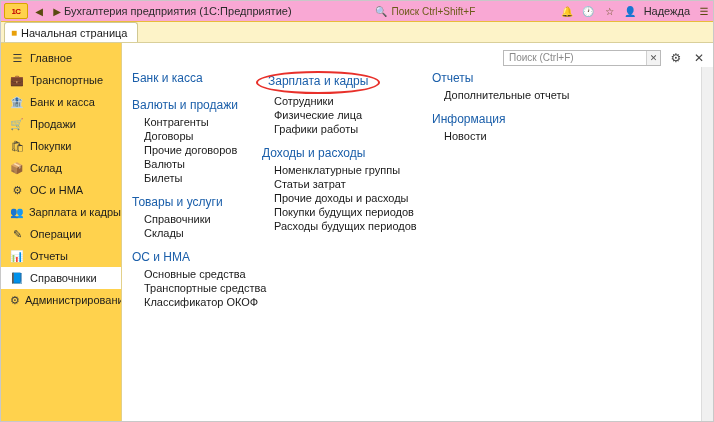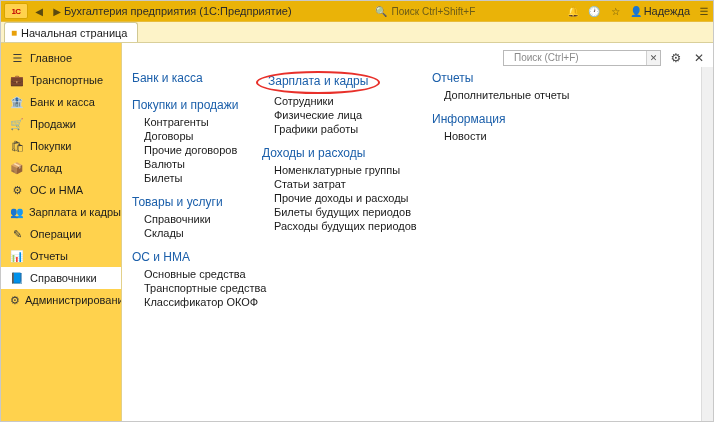--- a/index.html
+++ b/index.html
@@ -21,21 +21,21 @@
     height: 422px;
     box-sizing: border-box;
     border: 1px solid #c8c8c8;
     overflow: hidden;
     background: #fff;
   }
 
   
   .titlebar {
     height: 20px;
-    background: #eab308;
+    background: #f9a8d4;
     display: flex;
     align-items: center;
     position: relative;
     border-bottom: 1px solid #e8bc3c;
   }
   .logo-1c {
     width: 22px;
     height: 14px;
     margin-left: 3px;
     background: #ffd24d;
@@ -87,20 +87,21 @@
     right: 2px;
     top: 0;
     height: 20px;
     display: flex;
     align-items: center;
   }
   .tb-right .tb-ico { margin-left: 7px; }
   .tb-user {
     font-size: 11px;
     color: #2b2b2b;
+    margin-left: 6px;
     white-space: nowrap;
   }
 
   
   .tabstrip {
     height: 20px;
     background: #fdf3c8;
     border-bottom: 1px solid #d9cf9a;
     display: flex;
     align-items: flex-end;
@@ -184,21 +185,21 @@
   }
   .search-box {
     width: 158px;
     height: 16px;
     border: 1px solid #b9b9b9;
     background: #fff;
     display: flex;
     align-items: center;
     font-size: 10px;
     color: #8a8a8a;
-    padding-left: 10px;
+    padding-left: 5px;
     box-sizing: border-box;
     position: relative;
   }
   .search-box .clear-x {
     position: absolute;
     right: 0;
     top: 0;
     width: 13px;
     height: 14px;
     border-left: 1px solid #cfcfcf;
@@ -380,21 +381,21 @@
 
       <div class="columns">
 
         <div class="col col-1">
 
           <div class="group">
             <div class="group-title">Банк и касса</div>
           </div>
 
           <div class="group">
-            <div class="group-title">Покупки и продажи</div>
+            <div class="group-title">Валюты и продажи</div>
             <a class="link">Контрагенты</a>
             <a class="link">Договоры</a>
             <a class="link">Прочие договоров</a>
             <a class="link">Валюты</a>
             <a class="link">Билеты</a>
           </div>
 
           <div class="group">
             <div class="group-title">Товары и услуги</div>
             <a class="link">Справочники</a>
@@ -420,21 +421,21 @@
             <a class="link">Сотрудники</a>
             <a class="link">Физические лица</a>
             <a class="link">Графики работы</a>
           </div>
 
           <div class="group">
             <div class="group-title">Доходы и расходы</div>
             <a class="link">Номенклатурные группы</a>
             <a class="link">Статьи затрат</a>
             <a class="link">Прочие доходы и расходы</a>
-            <a class="link">Билеты будущих периодов</a>
+            <a class="link">Покупки будущих периодов</a>
             <a class="link">Расходы будущих периодов</a>
           </div>
 
 
         </div>
 
         <div class="col col-3">
 
           <div class="group">
             <div class="group-title">Отчеты</div>

